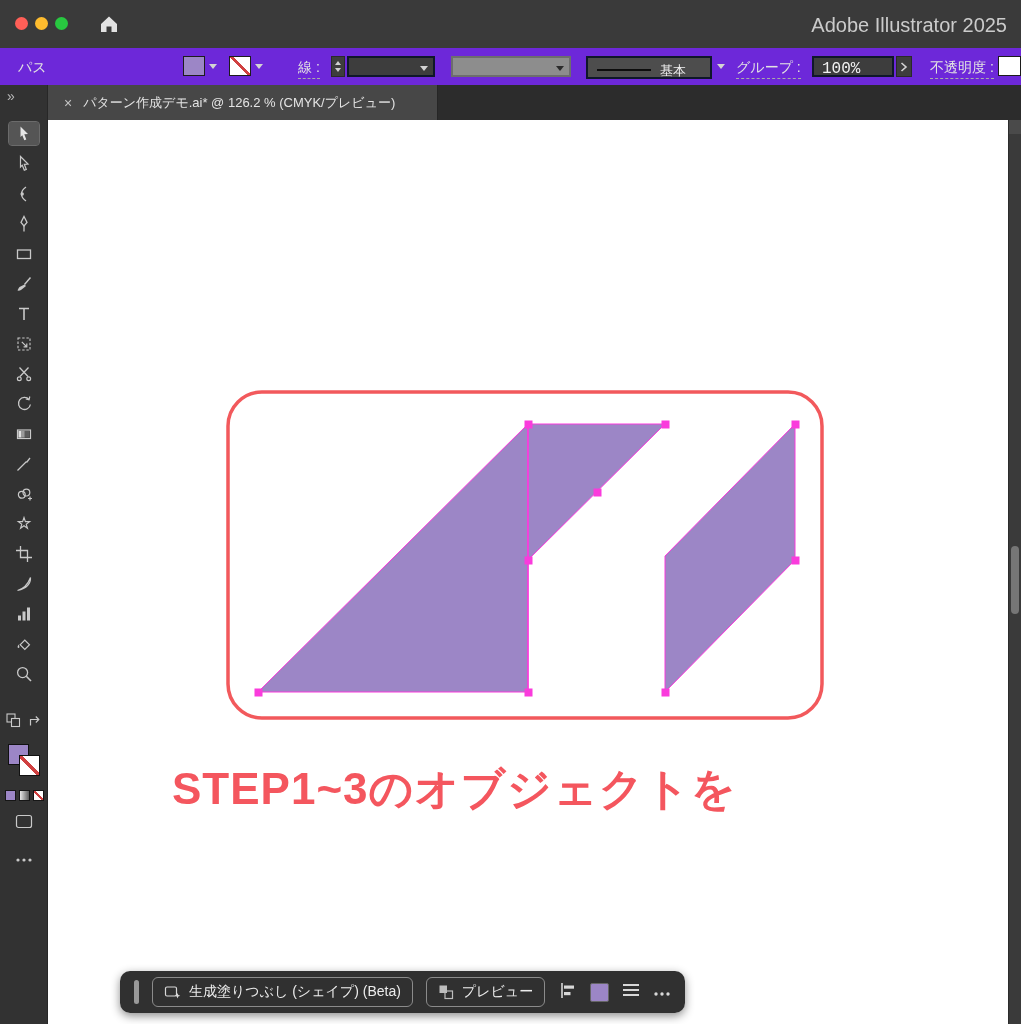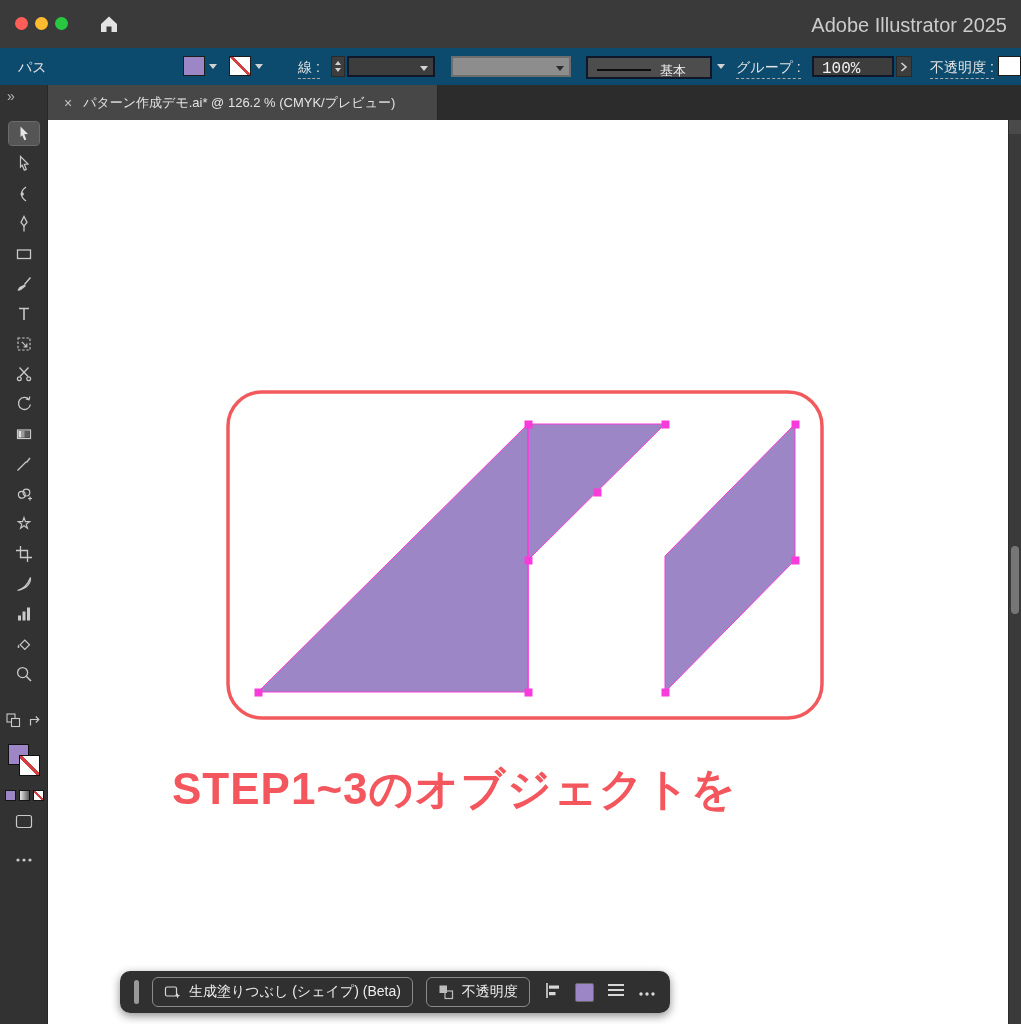--- a/index.html
+++ b/index.html
@@ -7,21 +7,21 @@
        font-family:"Liberation Sans",sans-serif;-webkit-font-smoothing:antialiased;}
   
   .titlebar{position:absolute;left:0;top:0;width:100%;height:48px;background:#3a3a3a;border-bottom:1px solid #262626;}
   .light{position:absolute;top:17px;width:13px;height:13px;border-radius:50%;}
   .light.red{left:15px;background:#ff5f57;}
   .light.yellow{left:35px;background:#febc2e;}
   .light.green{left:55px;background:#28c840;}
   .home{position:absolute;left:98px;top:13px;}
   .apptitle{position:absolute;right:14px;top:14px;color:#cbcbcb;font-size:20px;}
   
-  .controlbar{position:absolute;left:0;top:48px;width:100%;height:37px;background:#0c4a6e;border-bottom:1px solid #262626;}
+  .controlbar{position:absolute;left:0;top:48px;width:100%;height:37px;background:#6d28d9;border-bottom:1px solid #262626;}
   .cb-label{position:absolute;top:11px;color:#e2e2e2;font-size:14px;}
   .underlined{border-bottom:1px dashed #a9a9a9;padding-bottom:1px;}
   .swatch{position:absolute;top:8px;width:22px;height:20px;border:1px solid #1c1c1c;box-sizing:border-box;}
   .none-swatch{background:linear-gradient(45deg,#fff 45%,#d04040 45%,#d04040 56%,#fff 56%);}
   .chev{position:absolute;width:0;height:0;border-left:4px solid transparent;border-right:4px solid transparent;border-top:5px solid #d3d3d3;}
   .chev.dark{border-top-color:#2b2b2b;}
   .field{position:absolute;top:8px;height:21px;background:#3d3d3d;border:2px solid #0f172a;box-sizing:border-box;}
   .stepper{position:absolute;left:331px;top:8px;width:14px;height:21px;background:#3d3d3d;border:1px solid #2a2a2a;box-sizing:border-box;}
   .tri-up{position:absolute;left:3px;top:4px;width:0;height:0;border-left:3.5px solid transparent;border-right:3.5px solid transparent;border-bottom:4px solid #cfcfcf;}
   .tri-dn{position:absolute;left:3px;bottom:4px;width:0;height:0;border-left:3.5px solid transparent;border-right:3.5px solid transparent;border-top:4px solid #cfcfcf;}
@@ -322,21 +322,21 @@
           <rect x="1.5" y="3" width="11" height="9" rx="1.5" fill="none" stroke="#d8d8d8" stroke-width="1.2"></rect>
           <path d="M13.5 9 L14.3 11 L16.3 11.8 L14.3 12.6 L13.5 14.6 L12.7 12.6 L10.7 11.8 L12.7 11 Z" fill="#d8d8d8"></path>
         </svg>
       <span>生成塗りつぶし (シェイプ) (Beta)</span>
     </span>
     <span class="tbtn">
       <svg width="16" height="16" viewBox="0 0 16 16">
           <rect x="1.5" y="1.5" width="7.5" height="7.5" fill="#bdbdbd"></rect>
           <rect x="7" y="7" width="7.5" height="7.5" fill="none" stroke="#bdbdbd" stroke-width="1.2"></rect>
         </svg>
-      <span>不透明度</span>
+      <span>プレビュー</span>
     </span>
     <span>
       <svg width="19" height="19" viewBox="0 0 19 19">
           <path d="M4 2 V17" stroke="#d8d8d8" stroke-width="1.6"></path>
           <rect x="6" y="4.5" width="10" height="3.2" fill="#d8d8d8"></rect>
           <rect x="6" y="11" width="6.5" height="3.2" fill="#d8d8d8"></rect>
         </svg>
     </span>
     <span class="tswatch"></span>
     <span>

